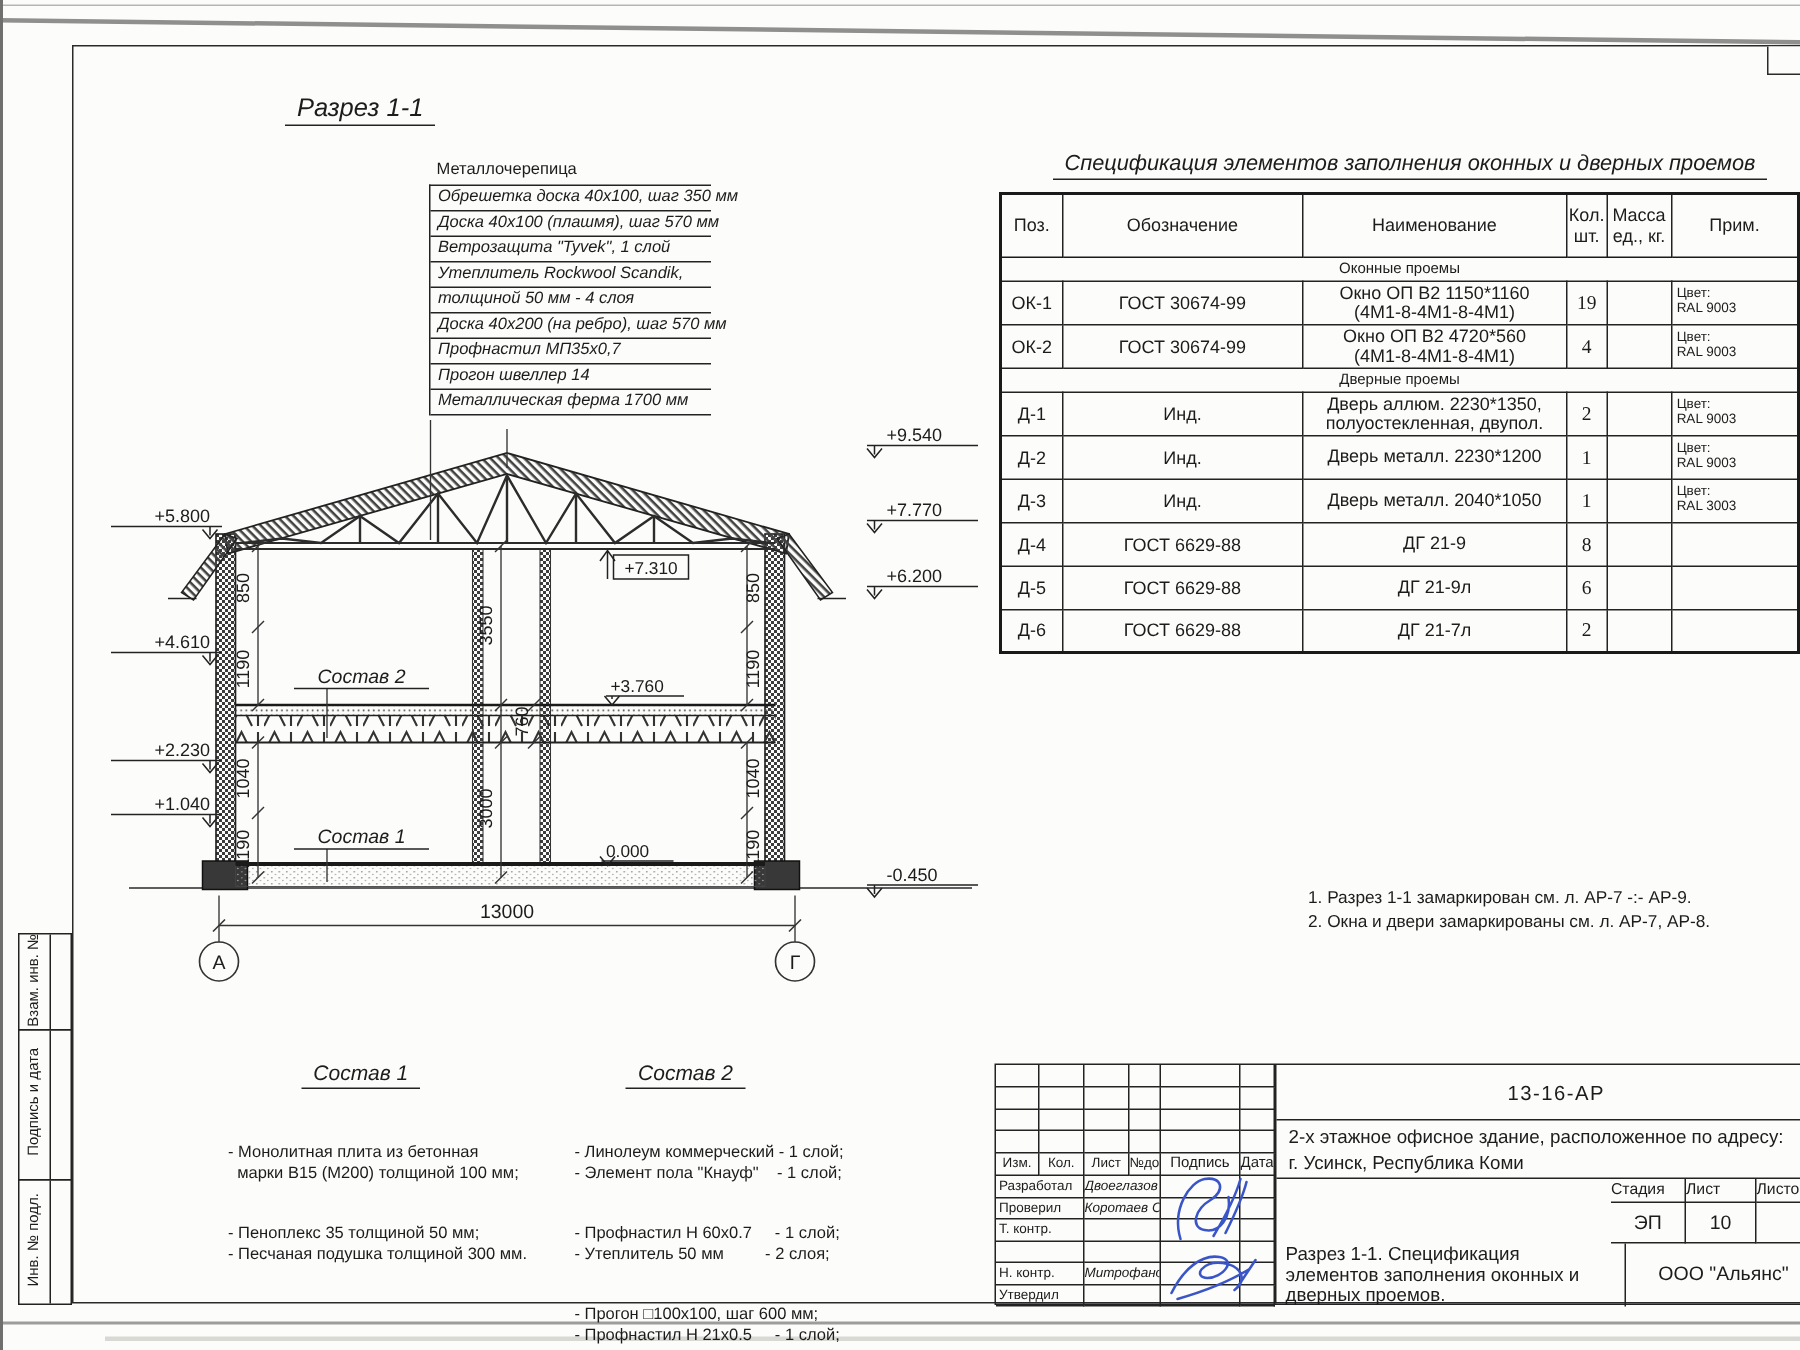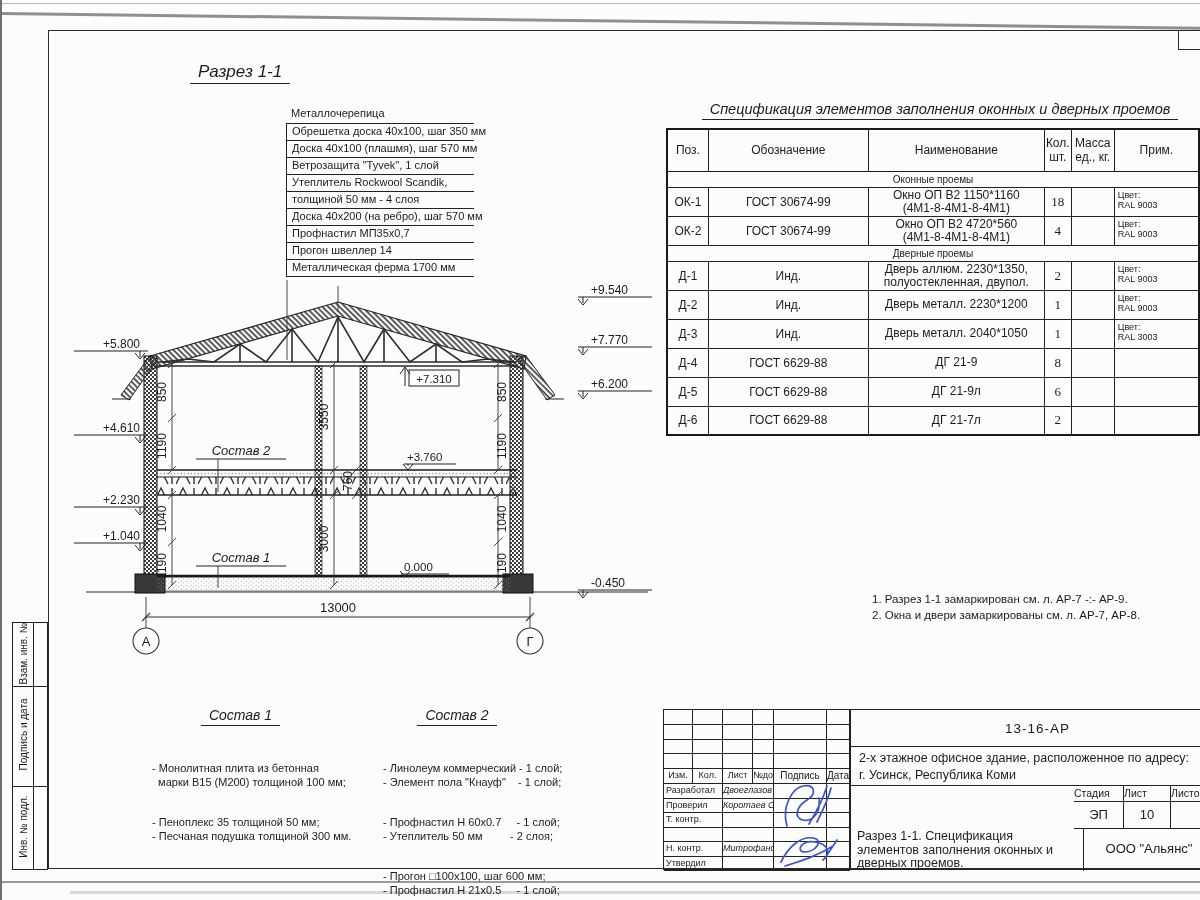--- a/index.html
+++ b/index.html
@@ -19,21 +19,21 @@
 
   
   .sec-title { left:190px; top:62px; font-size:17px; font-style:italic; }
   .sec-title span, .spec-title span, .sostav-title span { border-bottom:1.3px solid #222; padding:0 8px 2px; }
   .spec-title { left:680px; top:65px; width:520px; text-align:center; font-size:14.5px; font-style:italic;margin-top:36px; }
 
   
   .roof-list { left:286px; top:107px; width:188px; font-size:11px; }
   .roof-list .cap { padding-left:5px; margin-bottom:4px; }
   .roof-list .rows { border-left:1.1px solid #222; border-top:1.1px solid #222; }
-  .roof-list .r { height:17px; line-height:15px; padding-left:5px; border-bottom:1.1px solid #222; white-space:nowrap; }
+  .roof-list .r { height:17px; line-height:15px; padding-left:5px; border-bottom:1.1px solid #222; white-space:nowrap;font-style:italic; }
 
   
   table.spec { left:666px; top:128px; position:absolute; border-collapse:collapse; table-layout:fixed; font-size:12px; }
   .spec td, .spec th { border:1.1px solid #222; font-weight:normal; text-align:center; padding:0; overflow:hidden; }
   .spec { border:2px solid #1a1a1a; }
   .spec thead th { height:42px; line-height:14px; border-bottom:1.6px solid #1a1a1a; }
   .spec .group td { height:16px; font-size:10px; }
   .spec .row td { height:29px; }
   .spec .name { font-size:12px; line-height:13px; }
   .spec .qty { font-family:"Liberation Serif", serif; font-size:13px; }
@@ -323,21 +323,21 @@
       <tr class="group">
           <td colspan="6">Оконные проемы</td>
         </tr>
       <tr class="row">
         <td>ОК-1</td>
           <td>ГОСТ 30674-99</td>
         <td class="name">
             <div>Окно ОП В2 1150*1160</div>
             <div>(4М1-8-4М1-8-4М1)</div>
           </td>
-        <td class="qty">18</td>
+        <td class="qty">19</td>
           <td></td>
         <td class="prim">
             <div>Цвет:</div>
             <div>RAL 9003</div>
           </td>
       </tr>
       <tr class="row">
         <td>ОК-2</td>
           <td>ГОСТ 30674-99</td>
         <td class="name">

